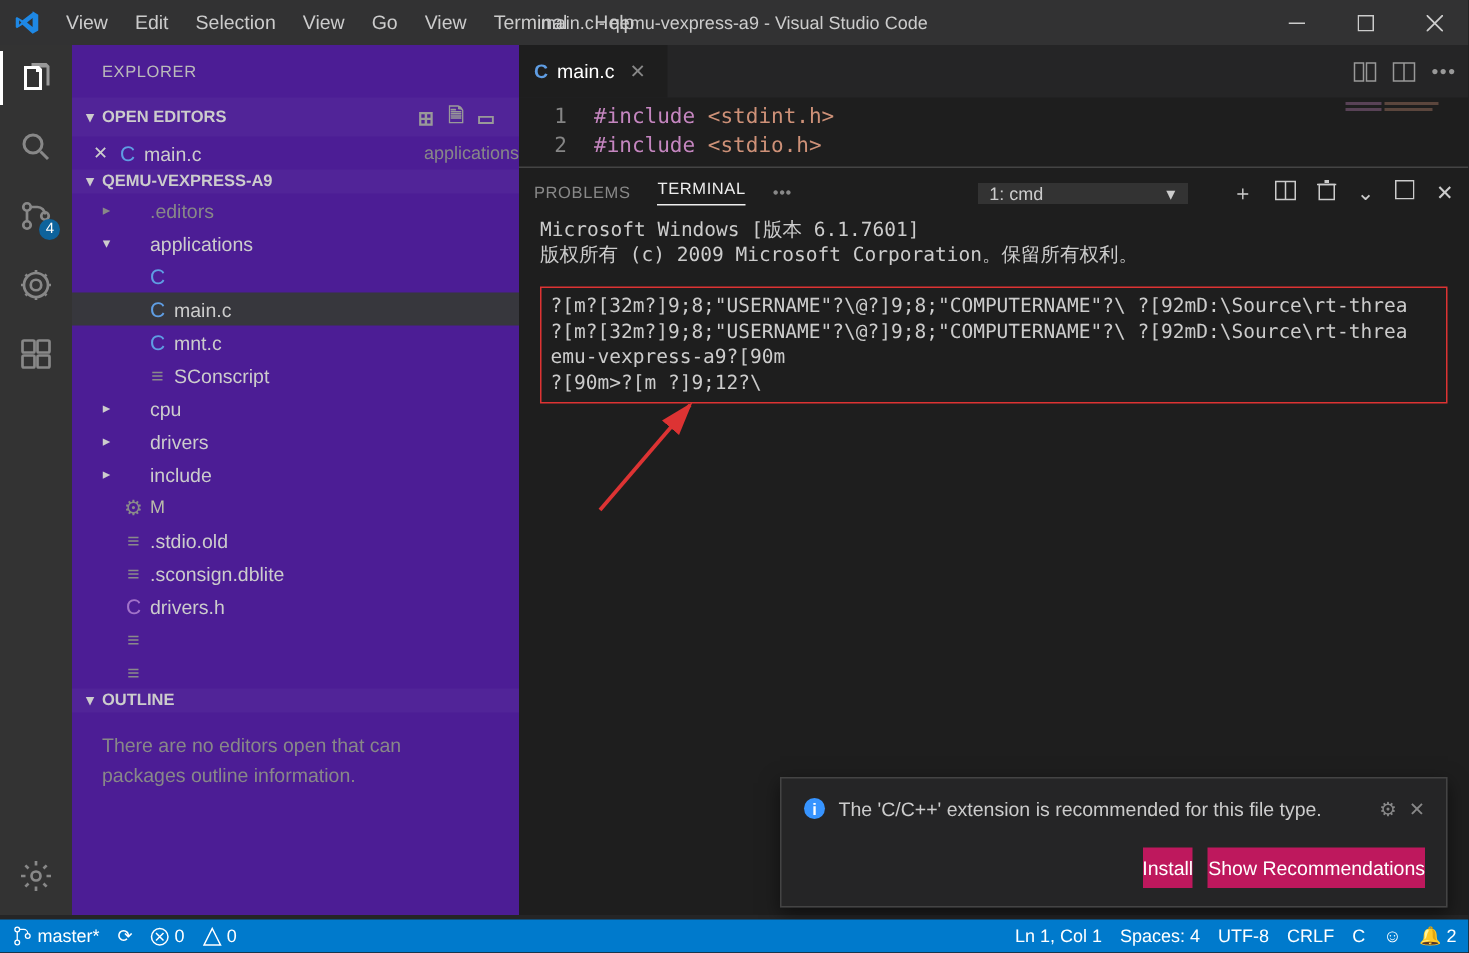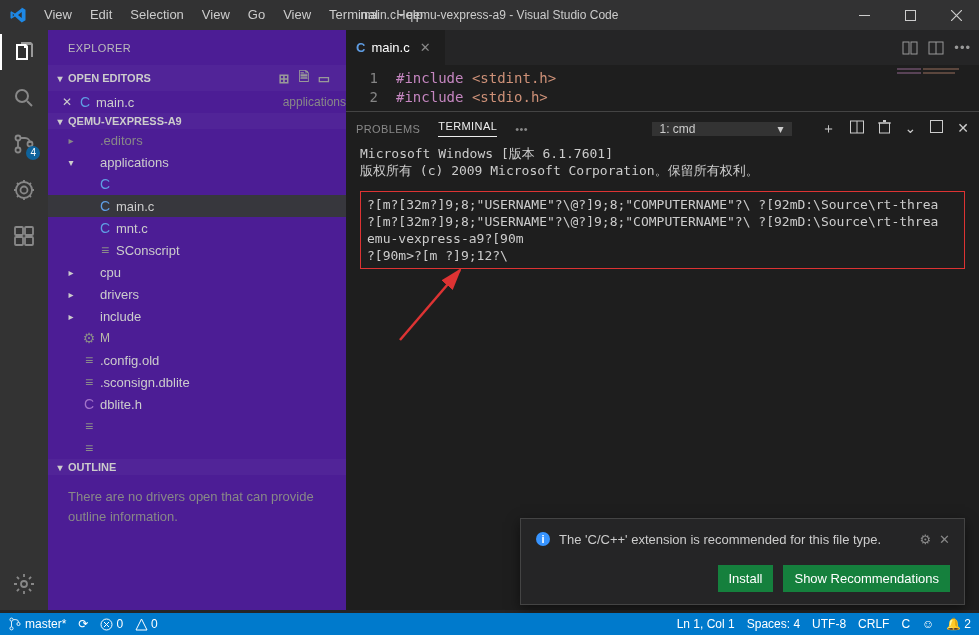--- a/index.html
+++ b/index.html
@@ -60,21 +60,21 @@
 .pactions { display: flex; gap: 14px; color: #ccc; margin-left: 12px; }
 .pactions span { cursor: pointer; font-size: 14px; }
 .term { padding: 0 14px; font-family: Consolas, monospace; font-size: 13px; color: #ccc; line-height: 17px; position: relative; }
 .redbox { border: 1px solid #d33; margin-top: 12px; padding: 4px 6px; white-space: pre; overflow: hidden; }
 .arrow { position: absolute; left: 390px; top: 260px; pointer-events: none; }
 .noti { position: absolute; right: 14px; bottom: 30px; width: 445px; background: #252526; border: 1px solid #444; box-shadow: 0 4px 12px rgba(0,0,0,.5); padding: 12px 14px 12px 14px; }
 .noti .row1 { display: flex; align-items: center; gap: 8px; color: #ccc; font-size: 13px; }
 .noti .row1 .sp { flex: 1; }
 .noti .row1 .nicon { color: #888; cursor: pointer; }
 .noti .row2 { display: flex; justify-content: flex-end; gap: 10px; margin-top: 18px; }
-.btn { background: #15803d; color: #fff; border: none; padding: 6px 11px; font-size: 13px; cursor: pointer; text-align: right; }
+.btn { background: #be185d; color: #fff; border: none; padding: 6px 0; font-size: 13px; cursor: pointer; text-align: right; }
 .status { position: absolute; bottom: 0; left: 0; right: 0; height: 22px; background: #007acc; color: #fff; display: flex; align-items: center; font-size: 12px; padding: 0 8px; gap: 12px; }
 .status .sp { flex: 1; }
 .status .sitem { display: flex; align-items: center; gap: 3px; cursor: pointer; }
 svg { display: block; }
 </style>
 </head>
 <body>
 
 <div class="titlebar">
   <div class="logo">
@@ -236,50 +236,50 @@
         <div class="trow">
           <span class="ind" style="width: 16px;"></span>
           <span class="tri"></span>
           <span class="ficon cgear">⚙</span>
           <span class="mark">M</span>
         </div>
         <div class="trow">
           <span class="ind" style="width: 16px;"></span>
           <span class="tri"></span>
           <span class="ficon cgear">≡</span>
-          <span class="flabel">.config.old</span>
+          <span class="flabel">.stdio.old</span>
         </div>
         <div class="trow">
           <span class="ind" style="width: 16px;"></span>
           <span class="tri"></span>
           <span class="ficon cgear">≡</span>
           <span class="flabel">.sconsign.dblite</span>
         </div>
         <div class="trow">
           <span class="ind" style="width: 16px;"></span>
           <span class="tri"></span>
           <span class="ficon cpurple">C</span>
-          <span class="flabel">dblite.h</span>
+          <span class="flabel">drivers.h</span>
         </div>
         <div class="trow">
           <span class="ind" style="width: 16px;"></span>
           <span class="tri"></span>
           <span class="ficon cgear">≡</span>
         </div>
         <div class="trow">
           <span class="ind" style="width: 16px;"></span>
           <span class="tri"></span>
           <span class="ficon cgear">≡</span>
         </div>
       </div>
     <div class="section-hdr">
       <span class="chev">▾</span>
       <span>OUTLINE</span>
     </div>
-    <div class="outline-empty">There are no drivers open that can provide outline information.</div>
+    <div class="outline-empty">There are no editors open that can packages outline information.</div>
   </div>
 
   <div class="editor">
     <div class="edtabs">
       <div class="edtab">
         <span class="cblue" style="font-weight:bold">C</span>
         <span>main.c</span>
         <span class="tx">✕</span>
       </div>
       <span class="sp"></span>

